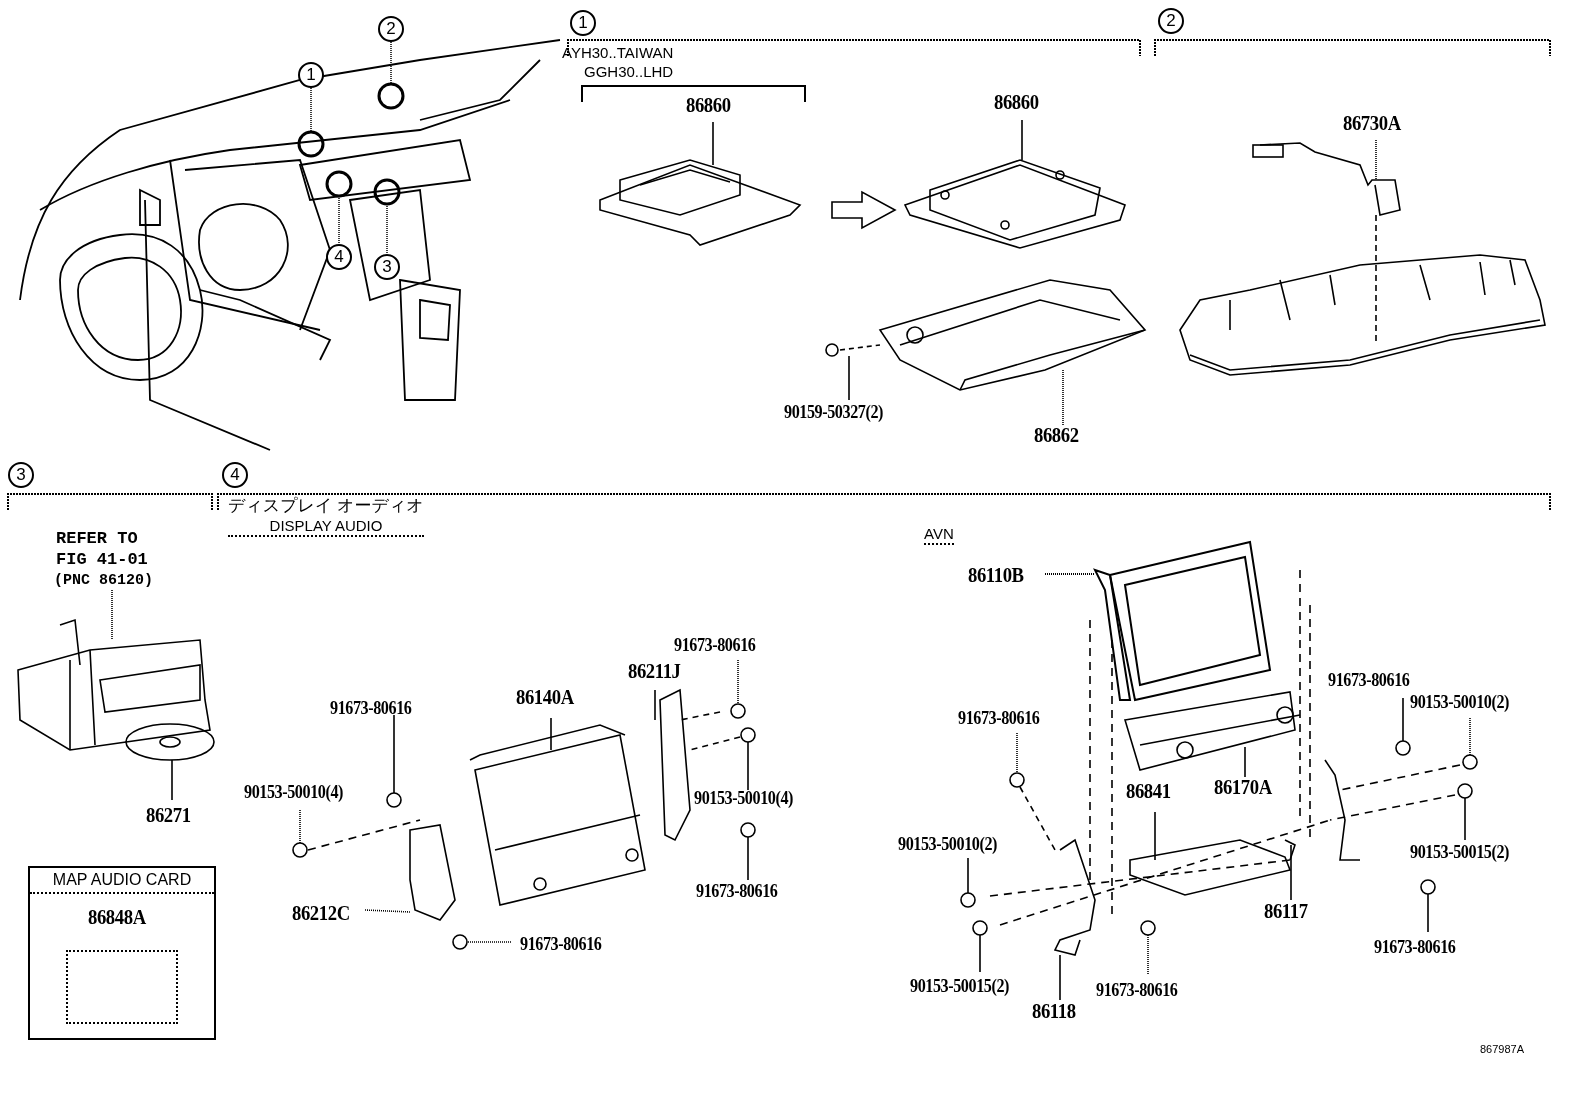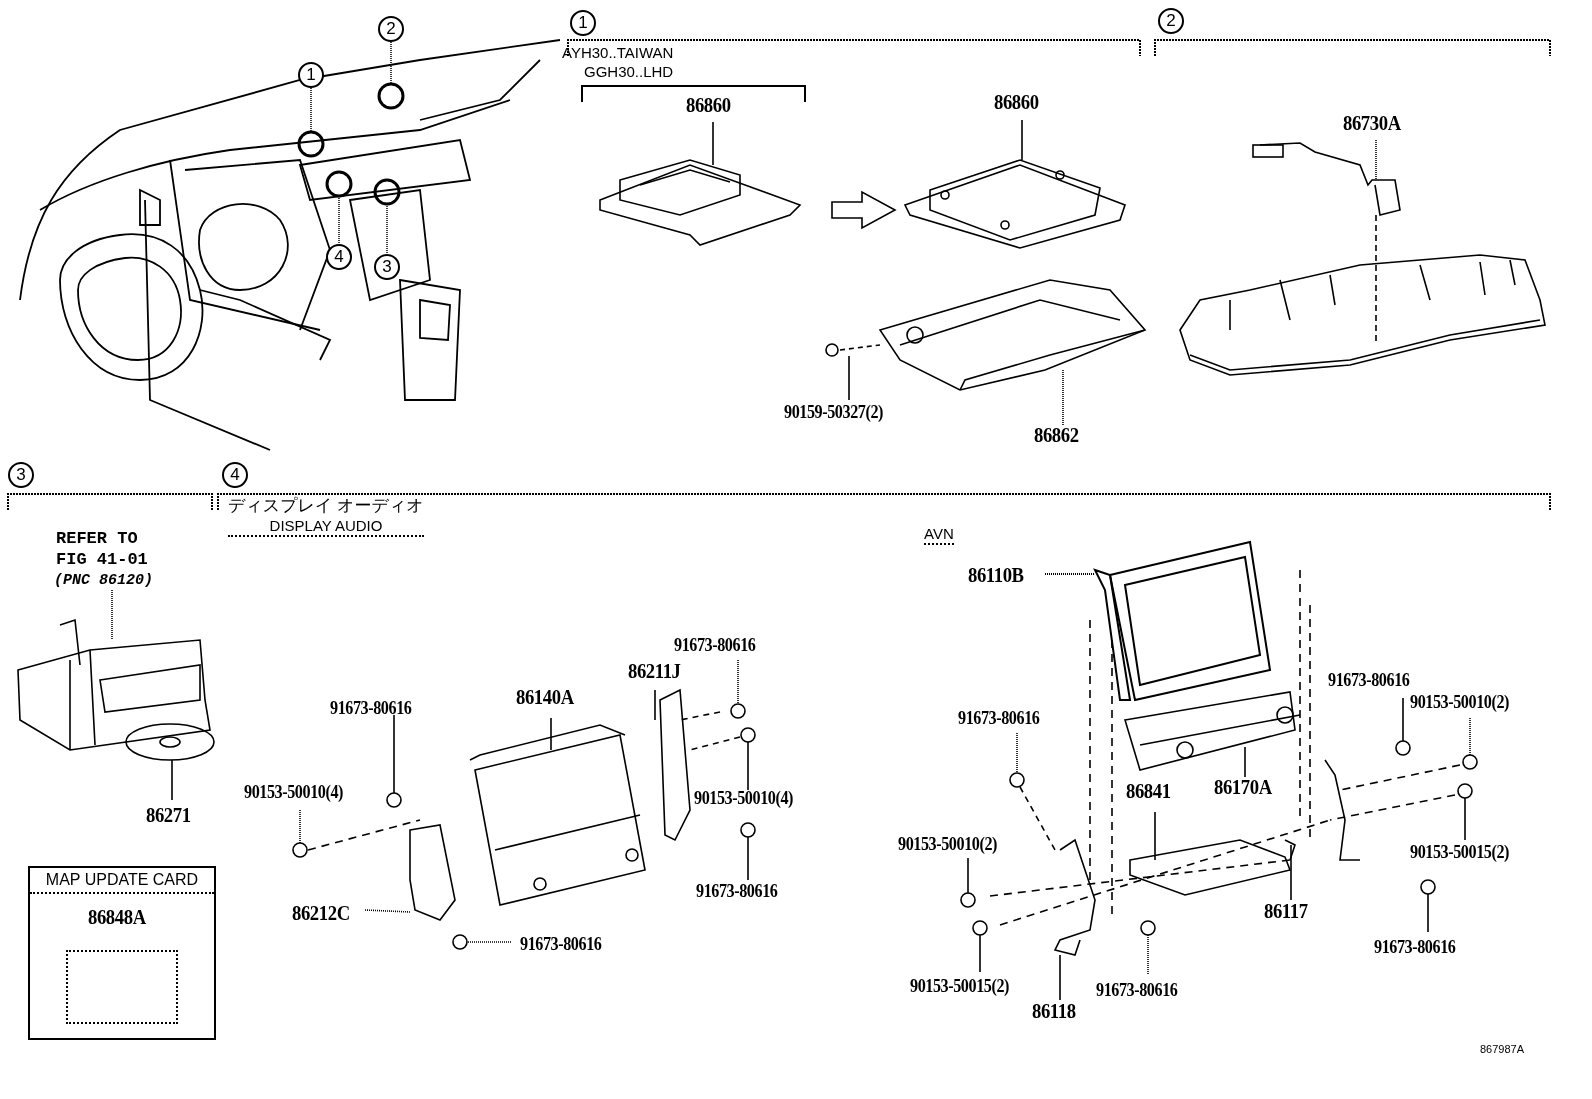--- a/index.html
+++ b/index.html
@@ -219,25 +219,25 @@
 <div class="lbl" style="left:994px;top:91px;">86860</div>
 <div class="lbl" style="left:1034px;top:424px;">86862</div>
 <div class="lbl sm" style="left:784px;top:402px;">90159-50327(2)</div>
 
 <div class="lbl" style="left:1343px;top:112px;">86730A</div>
 
 <div class="mono" style="left:56px;top:528px;">
   <div>REFER TO</div>
   <div>FIG 41-01</div>
 </div>
-<div class="mono" style="left:54px;top:572px;font-size:15px;font-style:italic;">(PNC 86120)</div>
+<div class="mono" style="left:54px;top:572px;font-size:15px;">(PNC 86120)</div>
 <div class="lbl" style="left:146px;top:804px;">86271</div>
 
 <div class="mapbox">
-  <div class="hdr">MAP UPDATE CARD</div>
+  <div class="hdr">MAP AUDIO CARD</div>
   <div class="lbl" style="left:58px;top:38px;">86848A</div>
   <div class="card"></div>
 </div>
 
 <div class="note" style="left:228px;top:497px;font-size:17px;">ディスプレイ オーディオ</div>
 <div class="note ul" style="left:228px;top:518px;width:196px;text-align:center;">DISPLAY AUDIO</div>
 
 <div class="lbl" style="left:516px;top:686px;">86140A</div>
 <div class="lbl" style="left:628px;top:660px;">86211J</div>
 <div class="lbl" style="left:292px;top:902px;">86212C</div>

